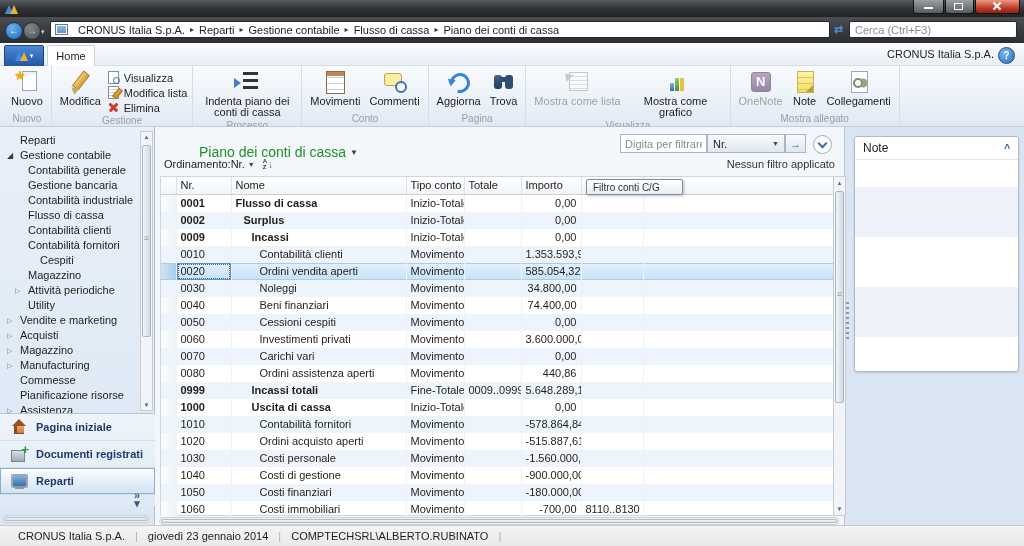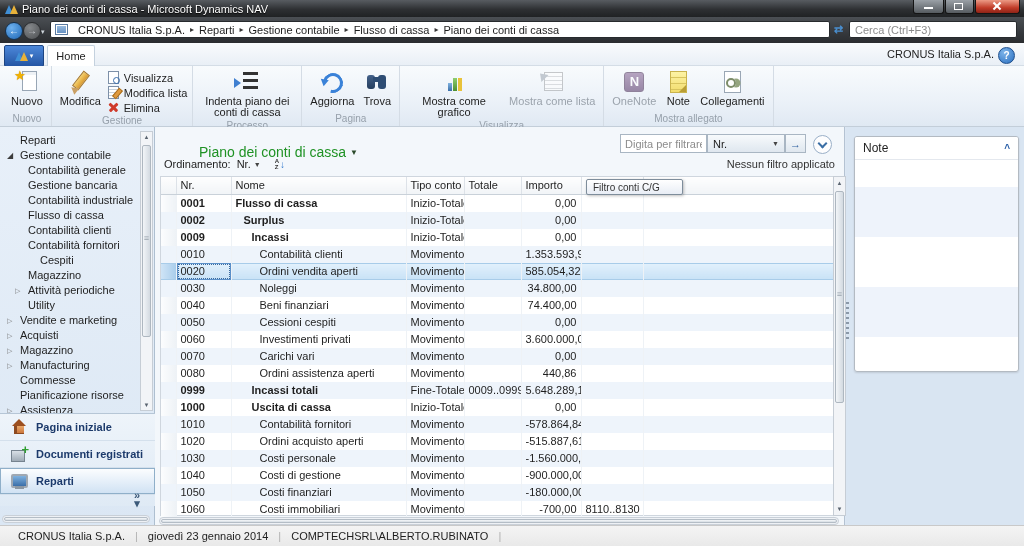--- a/index.html
+++ b/index.html
@@ -103,21 +103,21 @@
   [data-icon="drawer-plus-icon"]::after{content:"+";position:absolute;right:-1px;top:-4px;color:#2f9e2f;font-size:13px;font-weight:bold;}
   [data-icon="departments-icon"]::before{content:"";position:absolute;left:1px;top:1px;width:13px;height:10px;background:linear-gradient(#7fb2e0,#3a6ea8);border:2px solid #9fa8b2;border-radius:2px;}
   [data-icon="departments-icon"]::after{content:"";position:absolute;left:5px;top:13px;width:9px;height:3px;background:#8b97a3;}
   .more-chevron{position:absolute;right:14px;top:364px;color:#3c5a7a;font-weight:bold;font-size:11px;line-height:8px;text-align:center;}
   .hsb{position:absolute;height:8px;background:#eef1f5;border:1px solid #c9d0d8;border-radius:4px;box-sizing:border-box;}
   .hsb .hthumb{position:absolute;top:1px;bottom:1px;left:1px;right:1px;background:linear-gradient(#f6f8fa,#d6dde4);border:1px solid #b4bdc6;border-radius:3px;}
   
   .content{position:absolute;left:155px;top:127px;width:690px;height:398px;background:#f3f7fb;border-right:1px solid #b4c2d2;box-sizing:border-box;}
   .page-title{position:absolute;left:9px;top:17px;font-size:14px;color:#1f9224;margin-left:35px;}
   .page-title .caret{font-size:8px;color:#2a4a2a;vertical-align:2px;}
-  .sortrow{position:absolute;left:9px;top:31px;display:flex;align-items:center;gap:6px;}
+  .sortrow{position:absolute;left:9px;top:31px;display:flex;align-items:center;}
   .sort-field{display:flex;align-items:center;gap:3px;}
   .sort-caret{font-size:7px;color:#444;}
   .sort-az{display:flex;align-items:center;gap:1px;margin-left:8px;}
   .sort-az .az{font-size:6px;line-height:6px;font-weight:bold;color:#333;display:inline-block;}
   .sort-az .arr{color:#2f77cc;font-size:10px;font-weight:bold;}
   .filterrow{position:absolute;left:0;top:0;width:690px;height:28px;}
   .filter-input{position:absolute;left:465px;top:7px;width:87px;height:19px;border:1px solid #a9b6c3;background:#fff;box-sizing:border-box;}
   .filter-input input{width:100%;height:100%;border:none;outline:none;font-family:"Liberation Sans",sans-serif;font-size:11px;padding:0 4px;box-sizing:border-box;background:transparent;color:#444;}
   .filter-input input::placeholder{color:#8c8c8c;}
   .filter-combo{position:absolute;left:552px;top:7px;width:78px;height:19px;border:1px solid #a9b6c3;background:linear-gradient(#f7fafc,#dfe7ef);display:flex;align-items:center;justify-content:space-between;padding:0 5px;box-sizing:border-box;}
@@ -154,21 +154,20 @@
   .sb-item{padding:0 10px;}
   .sb-sep{color:#b0b0b0;}
 </style>
 </head>
 <body>
 
 <div id="app">
 
   <div class="titlebar">
     <span class="navlogo"></span>
-    <span class="ttl">Piano dei conti di cassa - Microsoft Dynamics NAV</span>
     <div class="win-controls">
       <span class="wbtn min"></span>
       <span class="wbtn max"></span>
       <span class="wbtn close"></span>
     </div>
   </div>
 
   <div class="addressbar"></div>
   <span class="circbtn back">←</span>
   <span class="circbtn fwd">→</span>
@@ -237,39 +236,52 @@
           <div class="rbtn large">
             <span class="ico" data-icon="indent-icon"></span>
             <span class="lbl">Indenta piano dei conti di cassa</span>
           </div>
         </div>
         <div class="glabel">Processo</div>
       </div>
       <div class="rgroup">
         <div class="rbuttons">
           <div class="rbtn large">
+            <span class="ico" data-icon="ledger-icon"></span>
+            <span class="lbl">Movimenti</span>
+          </div>
+          <div class="rbtn large">
+            <span class="ico" data-icon="comments-icon"></span>
+            <span class="lbl">Commenti</span>
+          </div>
+        </div>
+        <div class="glabel">Conto</div>
+      </div>
+      <div class="rgroup">
+        <div class="rbuttons">
+          <div class="rbtn large">
             <span class="ico" data-icon="refresh-icon"></span>
             <span class="lbl">Aggiorna</span>
           </div>
           <div class="rbtn large">
             <span class="ico" data-icon="binoculars-icon"></span>
             <span class="lbl">Trova</span>
           </div>
         </div>
         <div class="glabel">Pagina</div>
       </div>
       <div class="rgroup">
         <div class="rbuttons">
-          <div class="rbtn large">
-            <span class="ico" data-icon="show-chart-icon"></span>
-            <span class="lbl">Mostra come grafico</span>
-          </div>
           <div class="rbtn large disabled">
             <span class="ico" data-icon="show-list-icon"></span>
             <span class="lbl">Mostra come lista</span>
+          </div>
+          <div class="rbtn large">
+            <span class="ico" data-icon="show-chart-icon"></span>
+            <span class="lbl">Mostra come grafico</span>
           </div>
         </div>
         <div class="glabel">Visualizza</div>
       </div>
       <div class="rgroup">
         <div class="rbuttons">
           <div class="rbtn large disabled">
             <span class="ico" data-icon="onenote-icon"></span>
             <span class="lbl">OneNote</span>
           </div>

